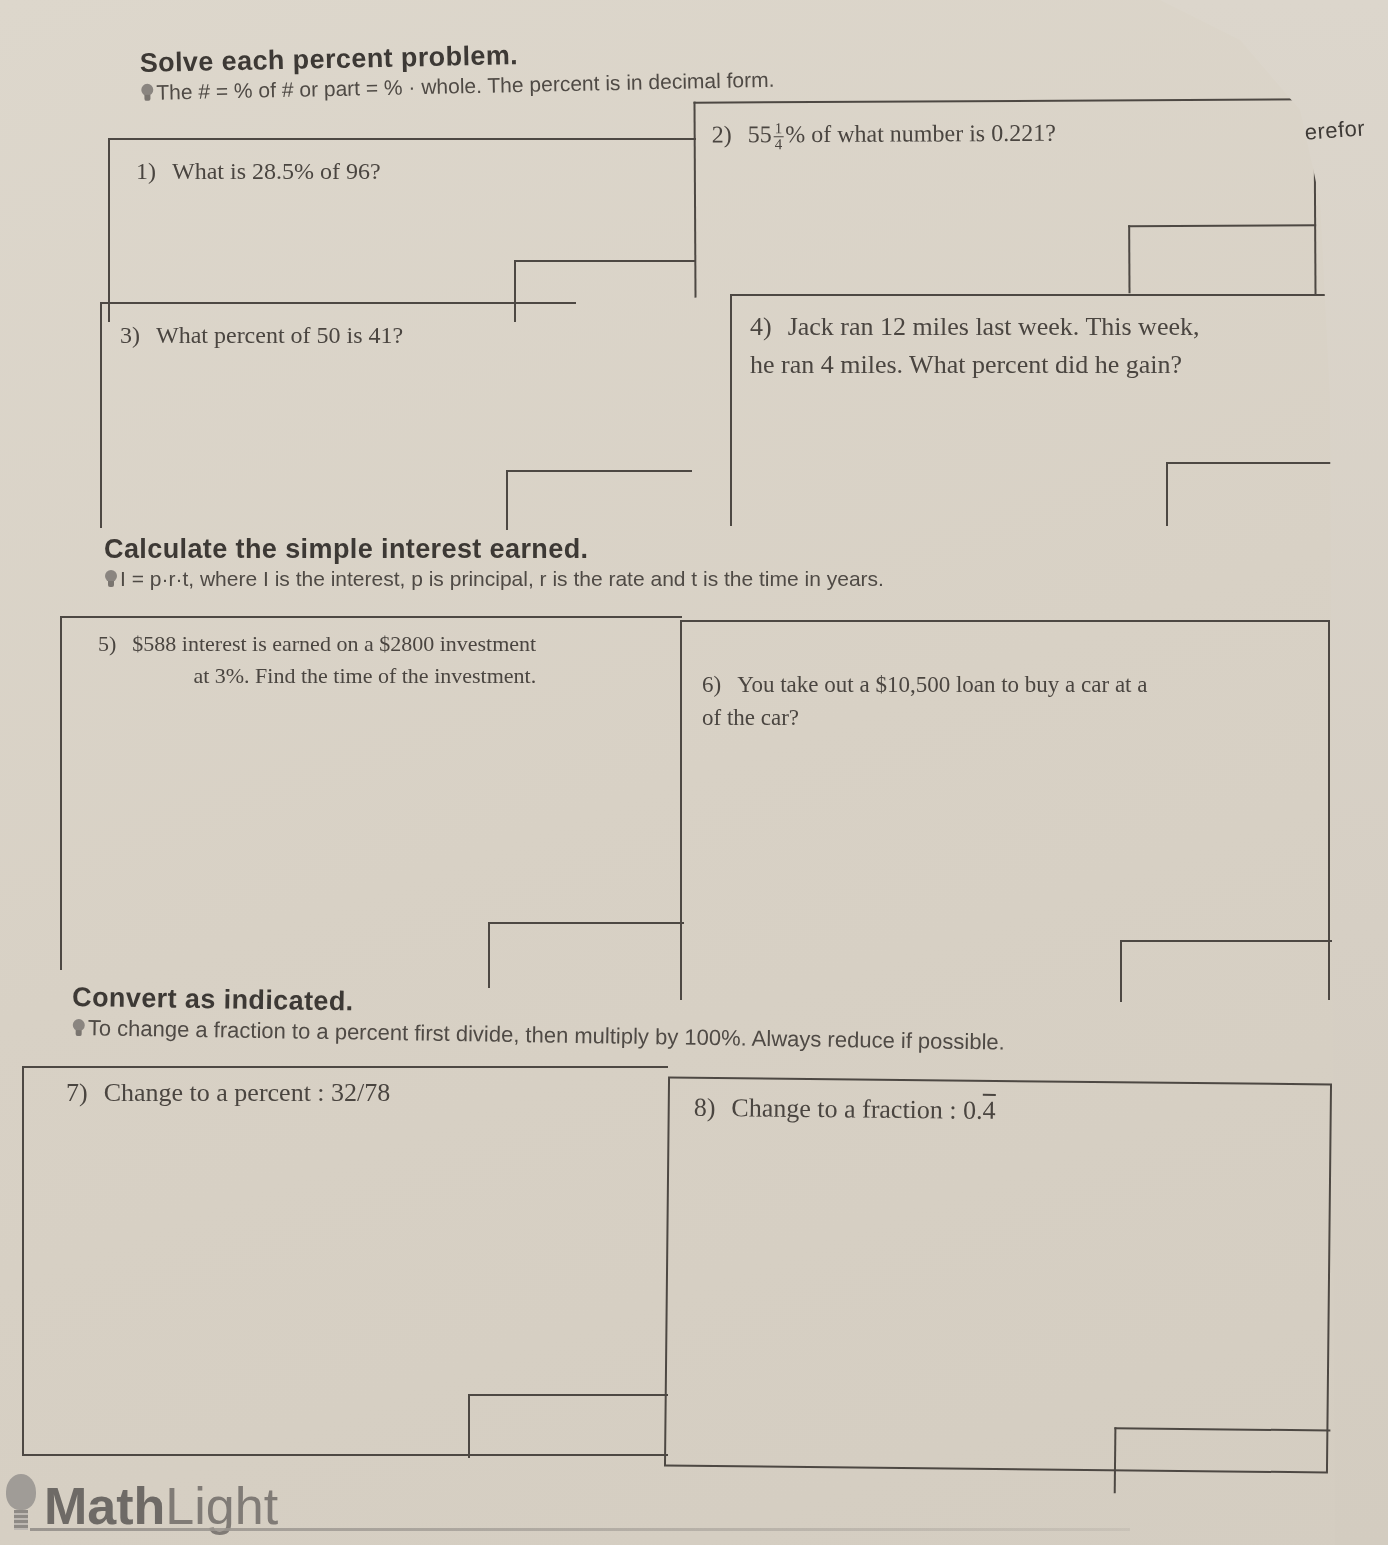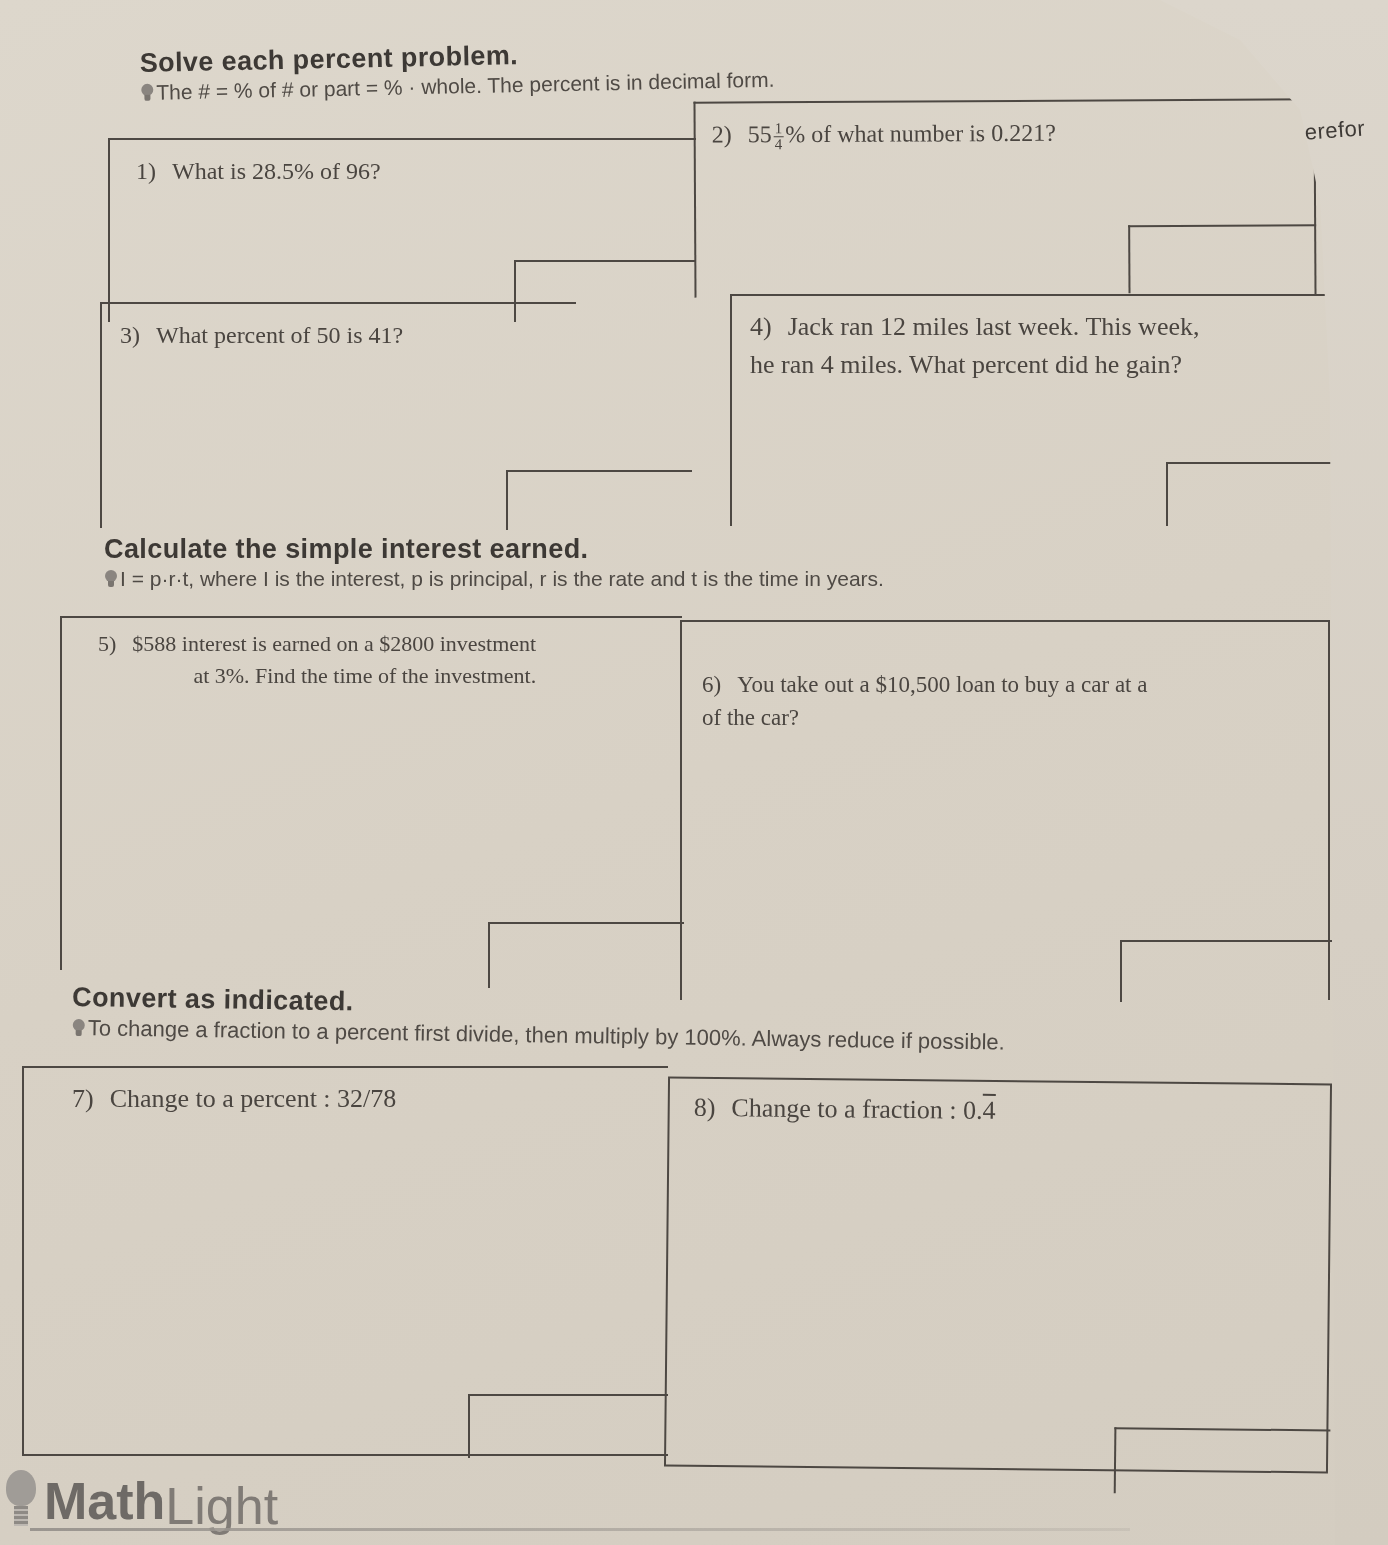--- a/index.html
+++ b/index.html
@@ -116,21 +116,21 @@
       line-height: 15px;
       margin: 0 2px;
     }
     .frac .num { border-bottom: 1.5px solid #4a4540; padding: 0 1px; }
     .overline { text-decoration: overline; }
     .logo {
       position: absolute;
       left: 6px;
       top: 1465px;
       display: flex;
-      align-items: center;
+      align-items: flex-end;
       font-family: "Liberation Sans", sans-serif;
       font-size: 52px;
       color: #6e6a66;
     }
     .logo-bulb {
       width: 30px; height: 62px;
       position: relative;
       margin-right: 8px;
     }
     .logo-bulb::before {
@@ -228,21 +228,21 @@
 
   <div class="section-head" style="left:72px; top:982px; transform:rotate(0.9deg); transform-origin:left;">
     <div class="section-title">Convert as indicated.</div>
     <div class="section-hint" style="font-size:22px;">
       <span class="bulb-icon"></span>
       <span>To change a fraction to a percent first divide, then multiply by 100%. Always reduce if possible.</span>
     </div>
   </div>
 
   <div class="cell bottom-edge" style="left:22px; top:1066px; width:646px; height:390px;">
-    <div class="question" style="left:42px; top:12px; font-size:26px; line-height:38px;margin-left:6px;">
+    <div class="question" style="left:42px; top:6px; font-size:26px; line-height:38px;">
       <span class="qnum">7)</span><span>Change to a percent : 32/78</span>
     </div>
     <div class="answer-box" style="left:444px; top:326px; width:200px; height:64px;"></div>
   </div>
   <div class="cell right-edge bottom-edge" style="left:666px; top:1080px; width:664px; height:390px; transform:rotate(0.6deg);">
     <div class="question" style="left:24px; top:10px; font-size:26px; line-height:38px;">
       <span class="qnum">8)</span><span>Change to a fraction : 0.</span><span class="overline">4</span>
     </div>
     <div class="answer-box" style="left:448px; top:344px; width:216px; height:66px;"></div>
   </div>

